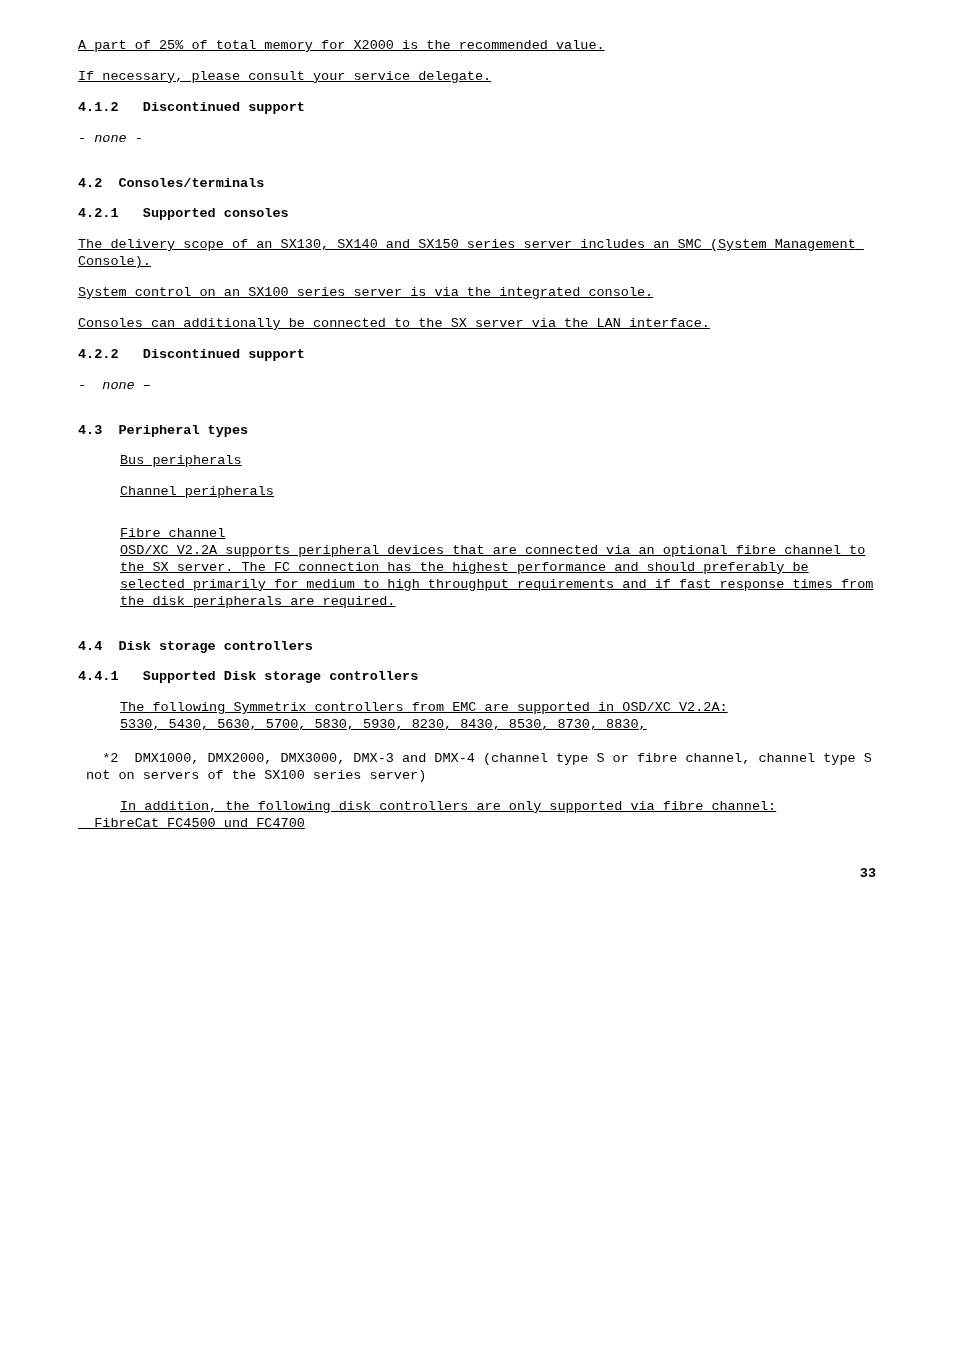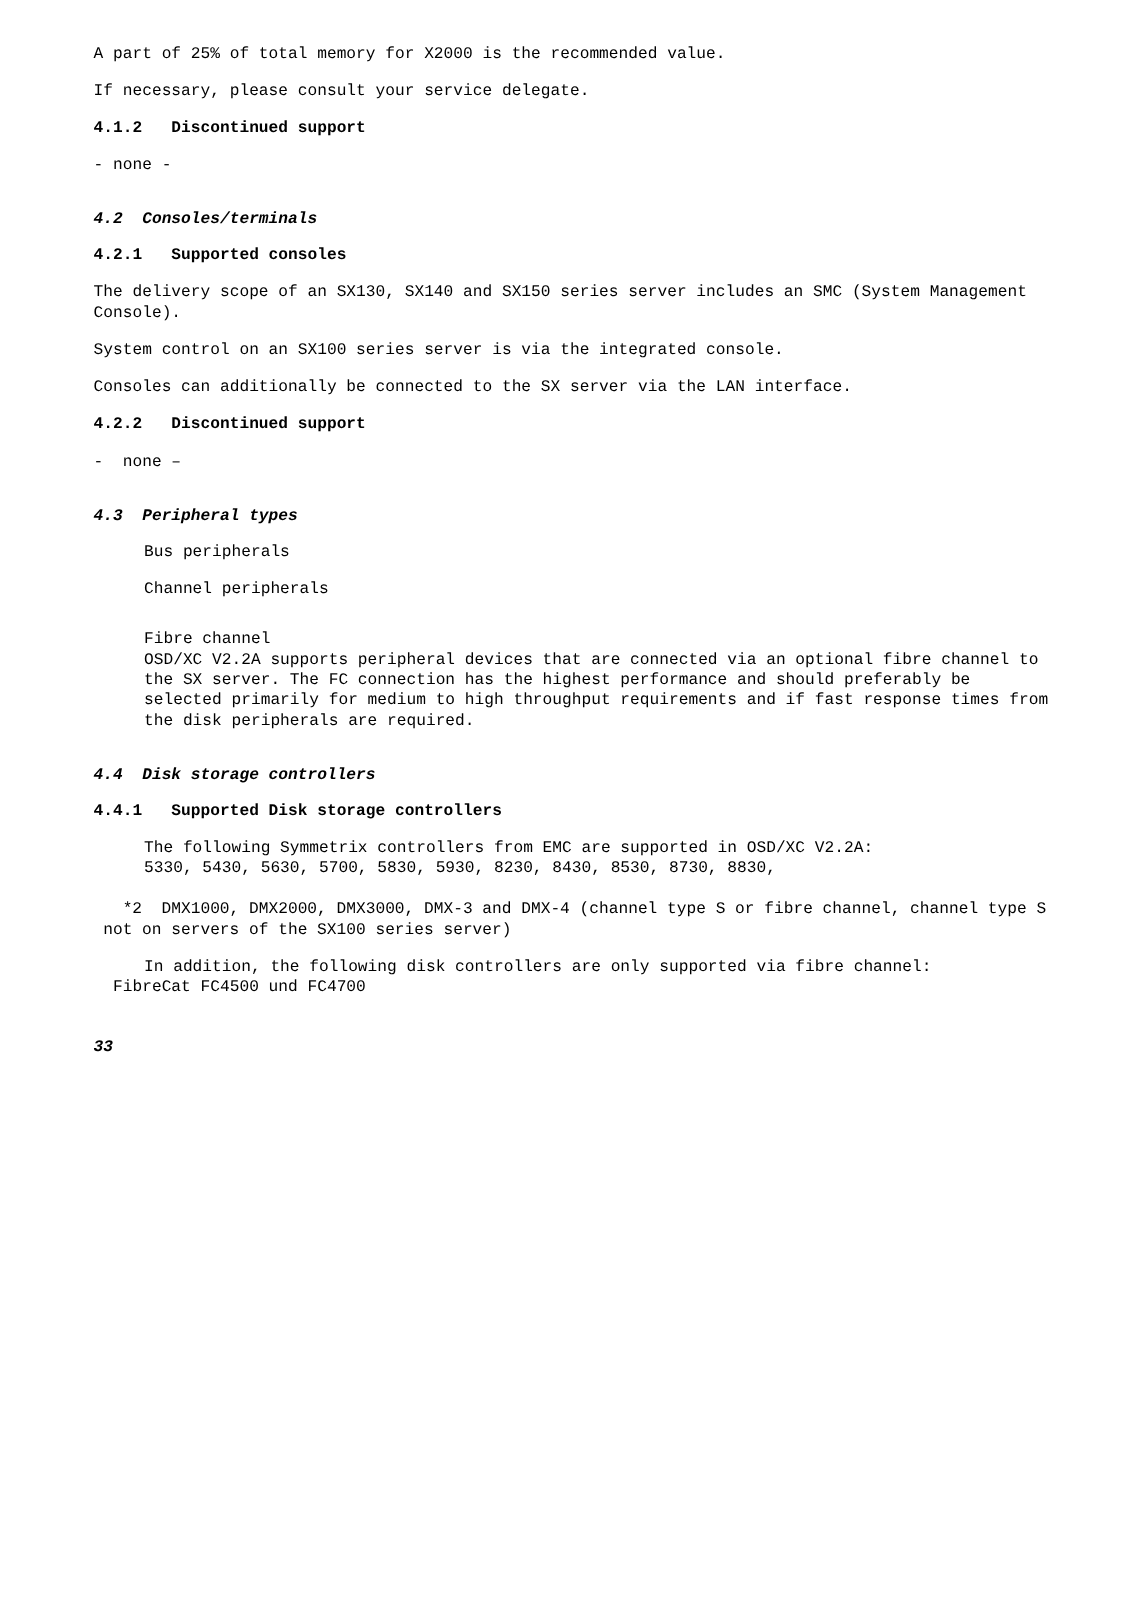--- a/index.html
+++ b/index.html
@@ -6,26 +6,26 @@
     font-family: "Courier New", monospace;
     font-size: 13.5px;
     line-height: 1.25;
     background: #fff;
     color: #000;
     margin: 0;
     padding: 38px 78px 40px 78px;
     width: 954px;
     box-sizing: border-box;
   }
-  .indent1 { margin-left: 42px; }
-  .indent2 { margin-left: 84px; }
+  .indent1 { margin-left: 42px; text-decoration: underline; }
+  .indent2 { margin-left: 84px; font-style: italic; }
   .para { margin: 0 0 14px 0; white-space: pre-wrap; }
   .bold { font-weight: bold; }
-  .section-gap { margin-top: 28px; font-style: italic; }
-  .page-num { text-align: left; font-weight: bold; margin-top: 34px; font-style: italic; }
+  .section-gap { margin-top: 28px; }
+  .page-num { text-align: right; font-weight: bold; margin-top: 34px; }
 </style>
 </head>
 <body>
 
 <div class="para indent1">A part of 25% of total memory for X2000 is the recommended value.</div>
 <div class="para indent1">If necessary, please consult your service delegate.</div>
 
 <div class="para bold">4.1.2   Discontinued support</div>
 <div class="para indent2">- none -</div>
 

